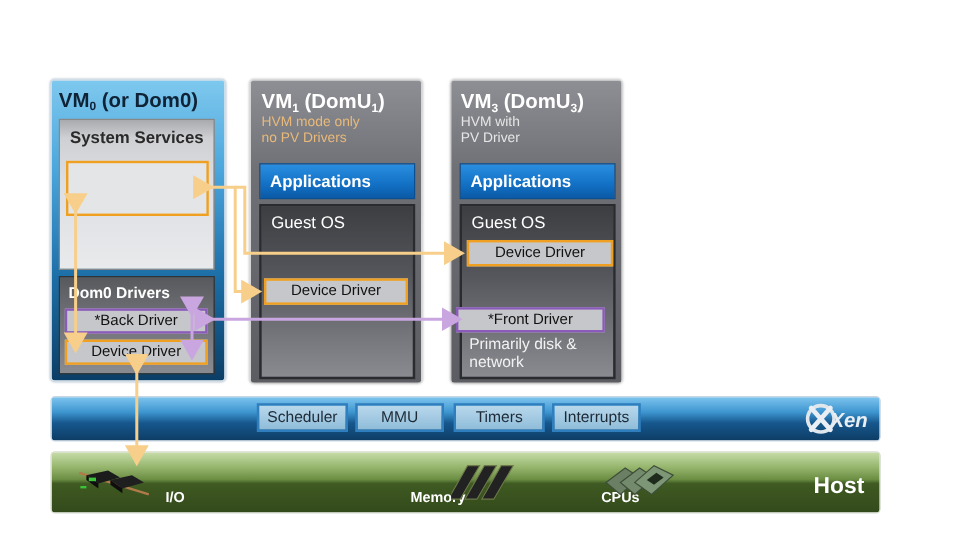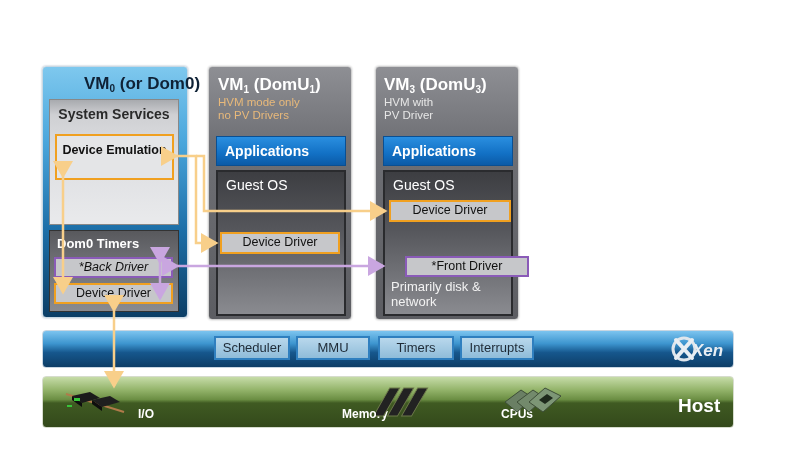--- a/index.html
+++ b/index.html
@@ -5,21 +5,21 @@
   html, body { margin:0; padding:0; }
   body { width:800px; height:450px; background:#ffffff; position:relative; overflow:hidden;
          font-family:"Liberation Sans", sans-serif; }
   .abs { position:absolute; box-sizing:border-box; }
 
   
   #vm0 { left:42px; top:66px; width:146px; height:252px; border-radius:4px;
          background:linear-gradient(to bottom,#7ec8ee 0%,#4aa6dc 30%,#1d6fa8 65%,#0b3e66 100%);
          border:1px solid #c8d8e4; box-shadow:0 0 2px #9ab; }
   .vm-title { color:#fff; font-weight:bold; font-size:17px; white-space:nowrap; }
-  .vm0-title { color:#0f2236;margin-left:35px; }
+  .vm0-title { color:#0f2236; }
   .vm-title sub { font-size:10px; vertical-align:-3px; }
   .vm-sub { color:#e8b97a; font-size:11.5px; line-height:13px; }
 
   #sysservices { left:49px; top:99px; width:130px; height:126px;
       background:linear-gradient(to bottom,#a8aaae 0%,#cfd0d3 12%,#dcdde0 40%,#e9eaec 100%);
       border:1px solid #888; }
   #sysservices .lbl { color:#2a2a2a; font-weight:bold; font-size:14px; text-align:center; margin-top:6px; }
   #devemu { left:55px; top:134px; width:119px; height:46px; background:#e4e5e7;
       border:2px solid #f0a020; text-align:center; color:#111; }
   #devemu .l1 { font-weight:bold; font-size:12.5px; margin-top:7px; }
@@ -65,27 +65,26 @@
 </head>
 <body>
 
 <div id="vm0" class="abs"></div>
 <div class="abs vm-title vm0-title" style="left:49px;top:74px;"><span>VM</span><sub>0</sub><span> (or Dom0)</span></div>
 
 <div id="sysservices" class="abs">
   <div class="lbl">System Services</div>
 </div>
 <div id="devemu" class="abs">
-  <div class="l1">Device Emulation</div>
 </div>
 
 <div id="dom0kernel" class="abs">
-  <div class="lbl">Dom0 Timers</div>
+  <div class="lbl">Dom0 Drivers</div>
 </div>
-<div class="abs drv drv-p" style="left:54px;top:257px;width:119px;height:21px;font-style:italic;">*Back Driver</div>
+<div class="abs drv drv-p" style="left:54px;top:257px;width:119px;height:21px;">*Back Driver</div>
 <div class="abs drv drv-o" style="left:54px;top:283px;width:119px;height:21px;">Device Driver</div>
 
 <div id="vm1" class="abs vmu"></div>
 <div class="abs vm-title" style="left:218px;top:75px;"><span>VM</span><sub>1</sub><span> (DomU</span><sub>1</sub><span>)</span></div>
 <div class="abs vm-sub" style="left:218px;top:96px;">
   <div>HVM mode only</div>
     <div>no PV Drivers</div>
 </div>
 <div class="abs apps" style="left:216px;top:136px;width:130px;height:30px;">Applications</div>
 <div class="abs guestos" style="left:216px;top:170px;width:130px;height:146px;">
@@ -97,21 +96,21 @@
 <div class="abs vm-title" style="left:384px;top:75px;"><span>VM</span><sub>3</sub><span> (DomU</span><sub>3</sub><span>)</span></div>
 <div class="abs vm-sub" style="left:384px;top:96px;color:#e6e6e6;">
   <div>HVM with</div>
     <div>PV Driver</div>
 </div>
 <div class="abs apps" style="left:383px;top:136px;width:130px;height:30px;">Applications</div>
 <div class="abs guestos" style="left:383px;top:170px;width:130px;height:146px;">
   <div class="lbl">Guest OS</div>
 </div>
 <div class="abs drv drv-o" style="left:389px;top:200px;width:122px;height:22px;">Device Driver</div>
-<div class="abs drv drv-p" style="left:405px;top:256px;width:124px;height:21px;">*Front Driver</div>
+<div class="abs drv drv-p" style="left:380px;top:256px;width:124px;height:21px;">*Front Driver</div>
 <div class="abs note" style="left:391px;top:279px;">
   <div>Primarily disk &amp;</div>
     <div>network</div>
 </div>
 
 <div id="xenbar" class="abs"></div>
 <div class="abs xbtn" style="left:214px;width:76px;">Scheduler</div>
 <div class="abs xbtn" style="left:296px;width:74px;">MMU</div>
 <div class="abs xbtn" style="left:378px;width:76px;">Timers</div>
 <div class="abs xbtn" style="left:460px;width:74px;">Interrupts</div>

